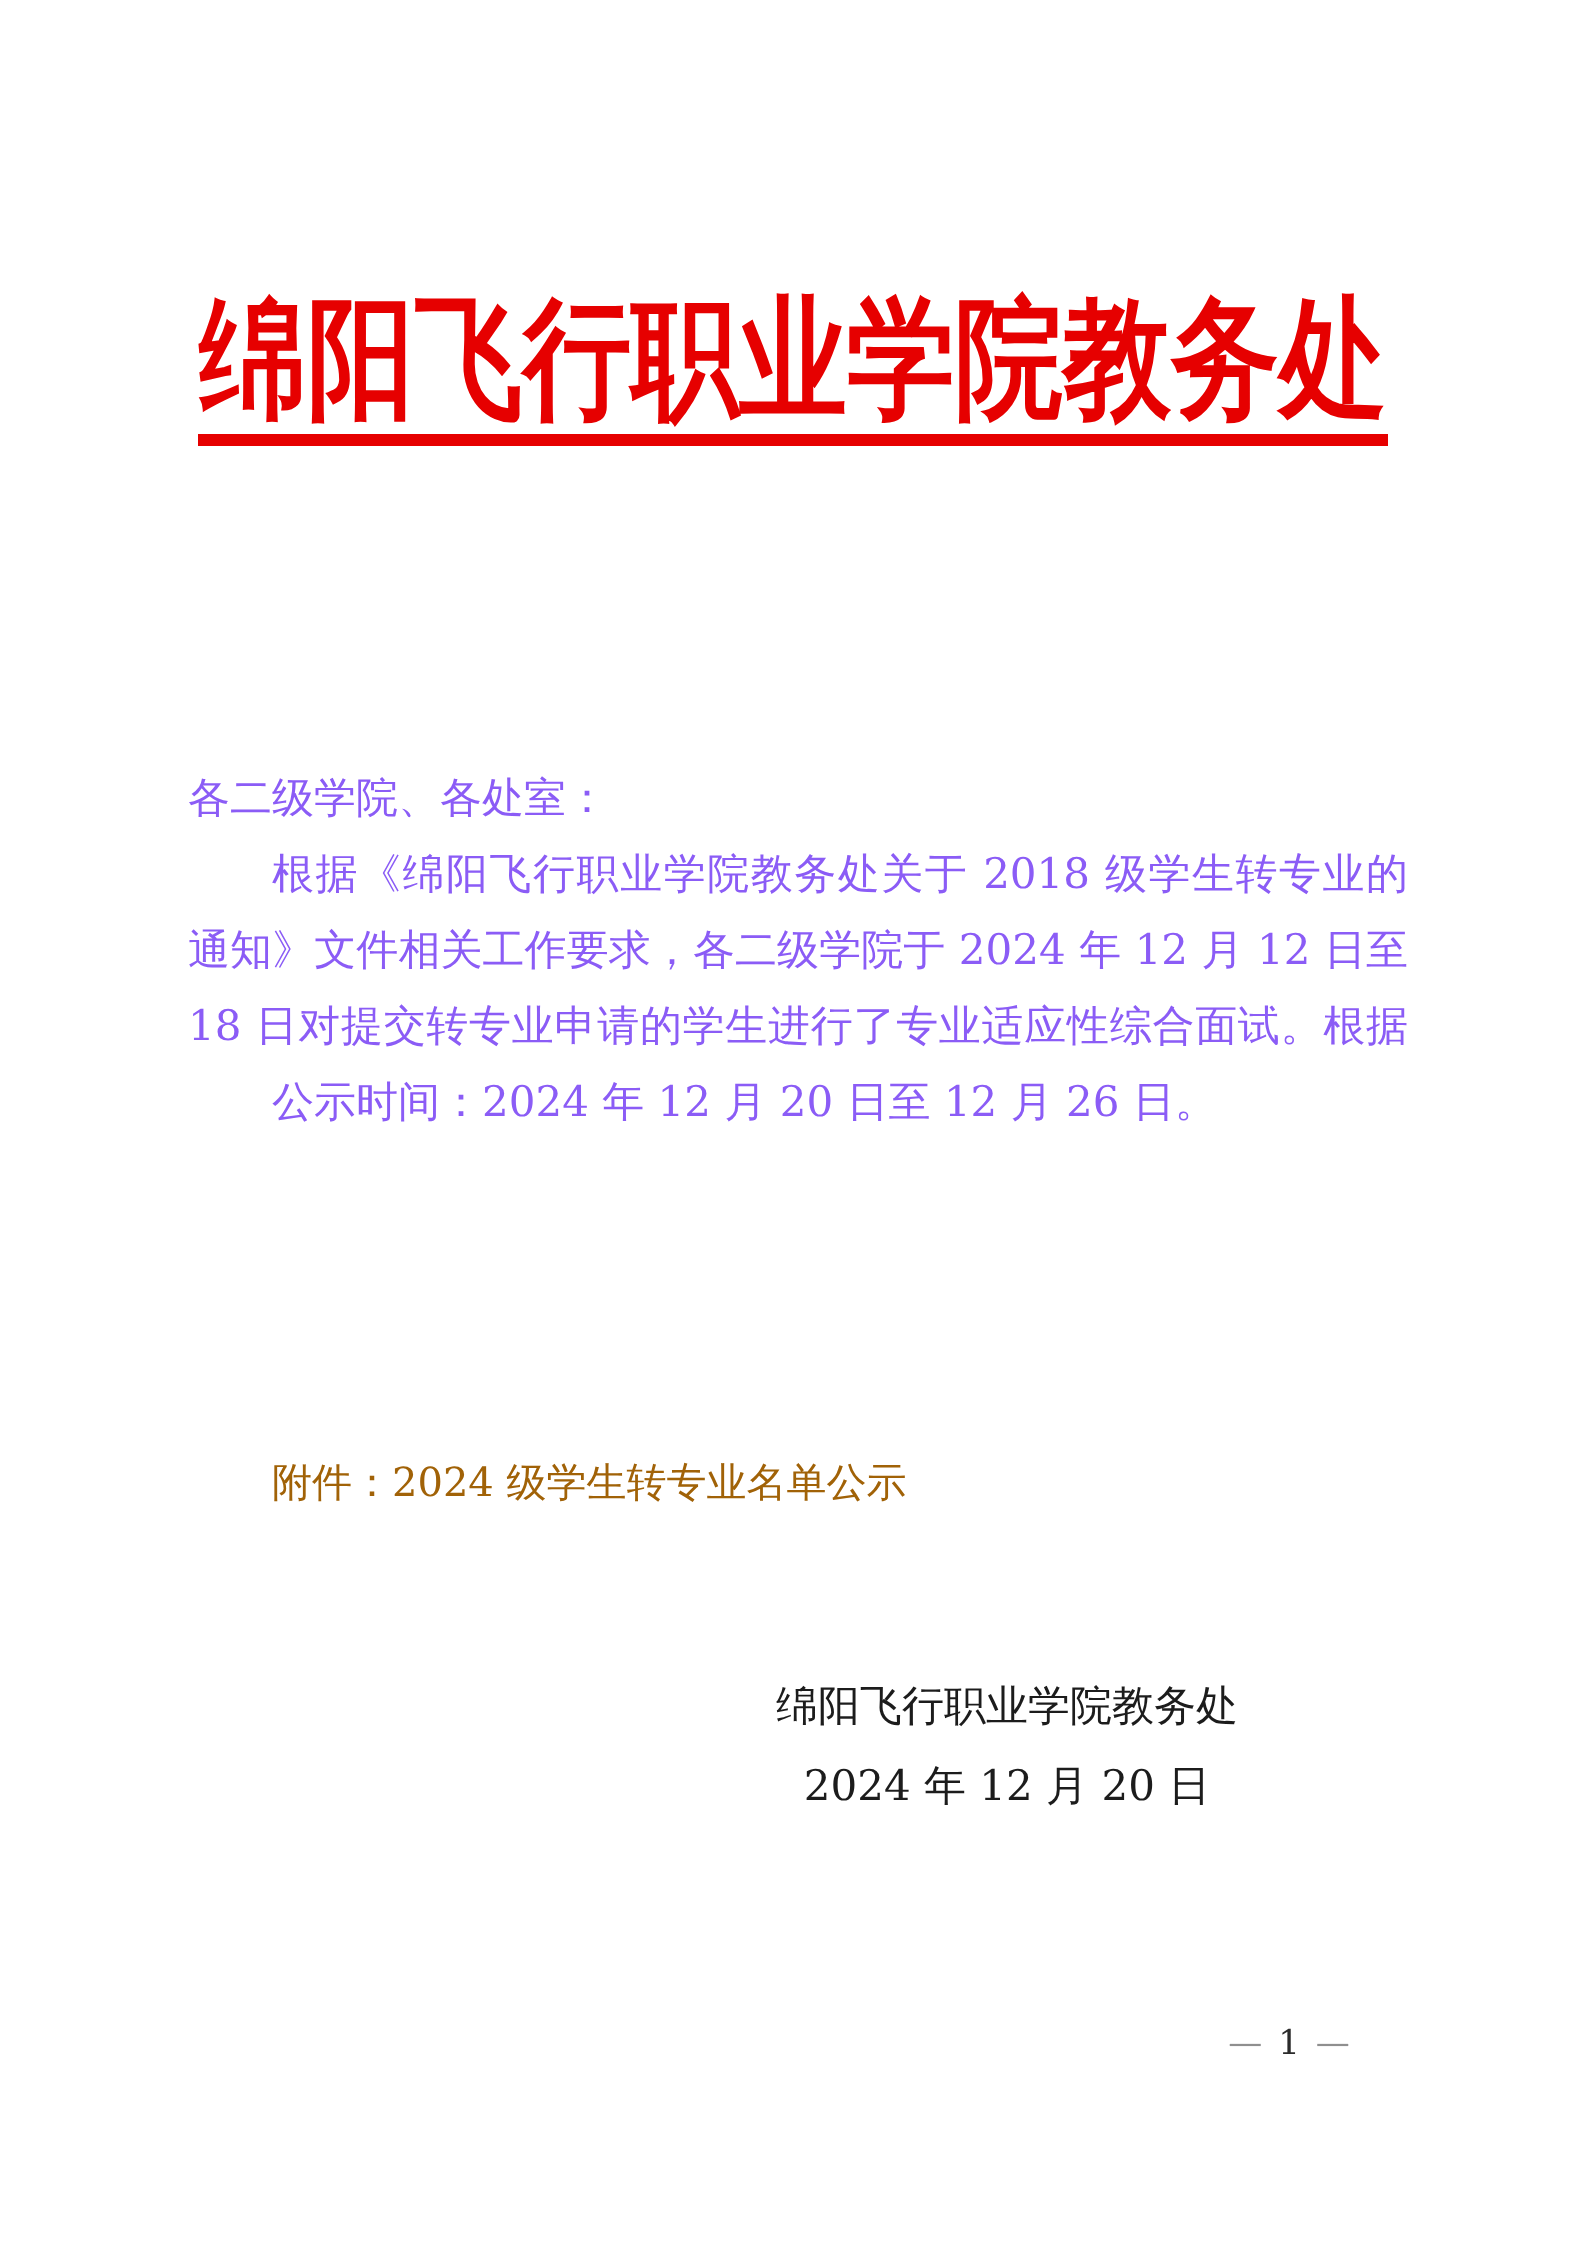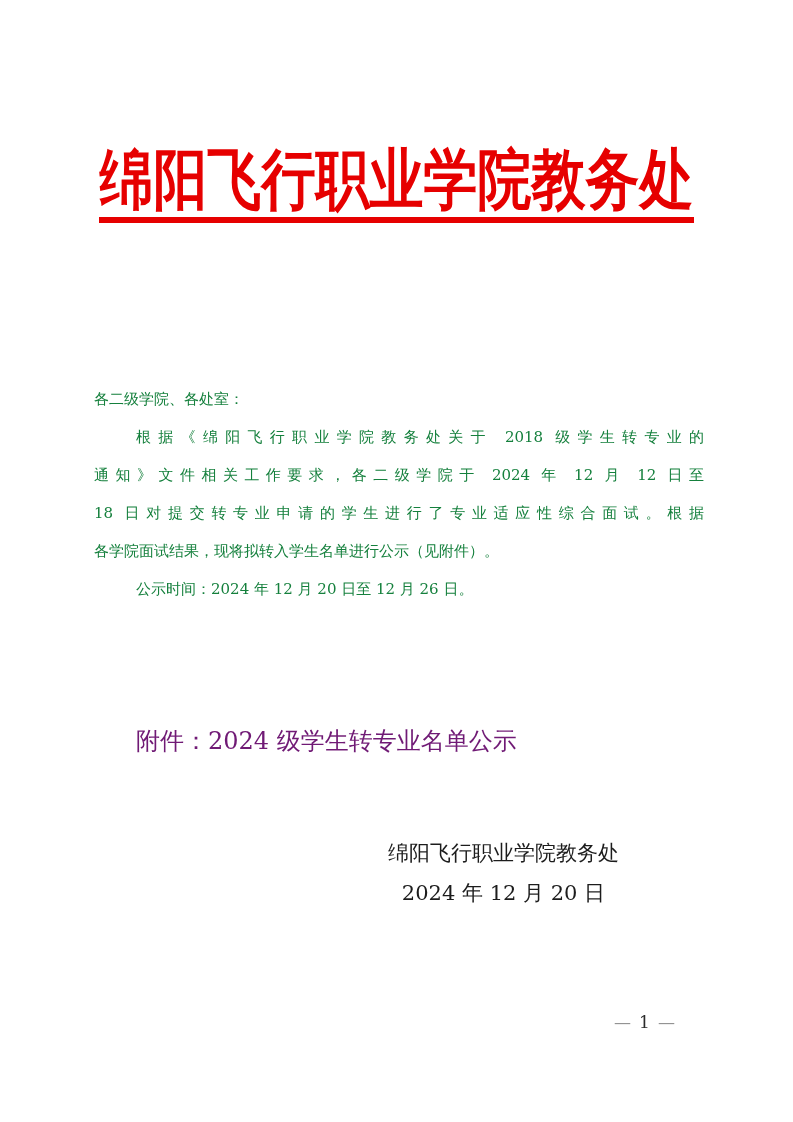--- a/index.html
+++ b/index.html
@@ -30,30 +30,30 @@
   
   .doc-title{
     position:absolute;left:0;right:0;top:301px;margin:0;
     text-align:center;
     font-size:30px;line-height:34px;font-weight:bold;
     color:#0f0f0f;
   }
   
   .body-block{
     position:absolute;left:94px;top:380px;width:610px;
-    font-size:15px;line-height:38px;
-    color:#15803d;
+    font-size:21px;line-height:38px;
+    color:#8b5cf6;
   }
   .line{min-height:38px;}
   .indent{padding-left:42px;}
   .jfy{text-align:justify;text-align-last:justify;text-justify:inter-ideograph;}
   .attach{
     position:absolute;left:94px;top:722px;width:610px;
     padding-left:42px;box-sizing:border-box;
-    font-size:24px;line-height:38px;color:#701a75;
+    font-size:20px;line-height:38px;color:#a16207;
   }
   
   .signature{
     position:absolute;left:387px;top:833px;width:233px;
     text-align:center;
     font-size:21px;line-height:40px;color:#1c1c1c;
     white-space:nowrap;
   }
   
   .page-number{
@@ -72,21 +72,20 @@
   <div class="org-name">绵阳飞行职业学院教务处</div>
 
   <div class="org-underline"></div>
 
 
   <div class="body-block">
     <div class="line">各二级学院、各处室：</div>
     <div class="line indent jfy">根据《绵阳飞行职业学院教务处关于 2018 级学生转专业的</div>
     <div class="line jfy">通知》文件相关工作要求，各二级学院于 2024 年 12 月 12 日至</div>
     <div class="line jfy">18 日对提交转专业申请的学生进行了专业适应性综合面试。根据</div>
-    <div class="line">各学院面试结果，现将拟转入学生名单进行公示（见附件）。</div>
     <div class="line indent">公示时间：2024 年 12 月 20 日至 12 月 26 日。</div>
   </div>
 
   <div class="attach">附件：2024 级学生转专业名单公示</div>
 
   <div class="signature">
     <div>绵阳飞行职业学院教务处</div>
     <div>2024 年 12 月 20 日</div>
   </div>
 

